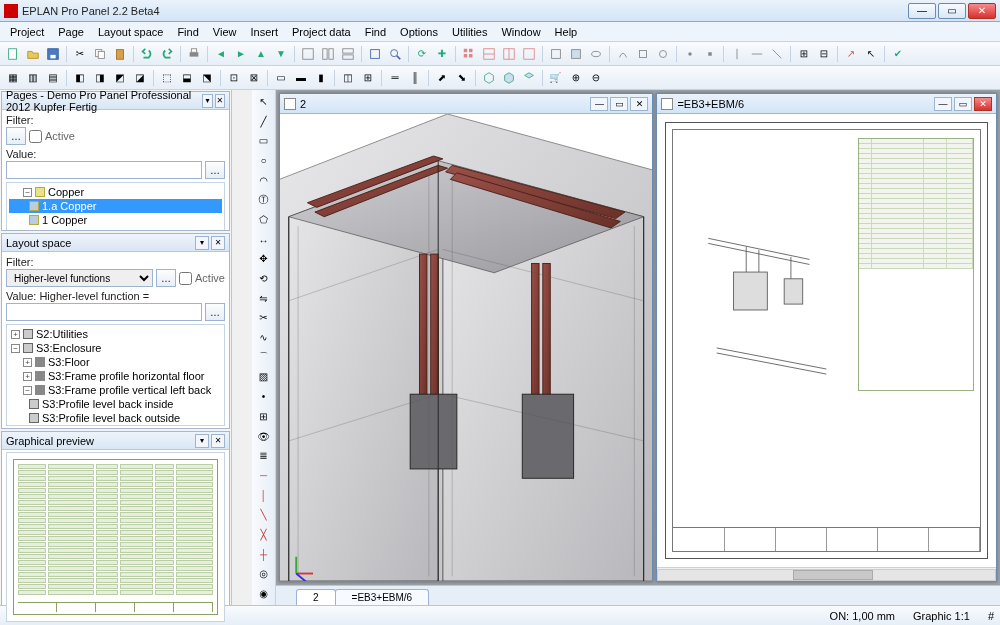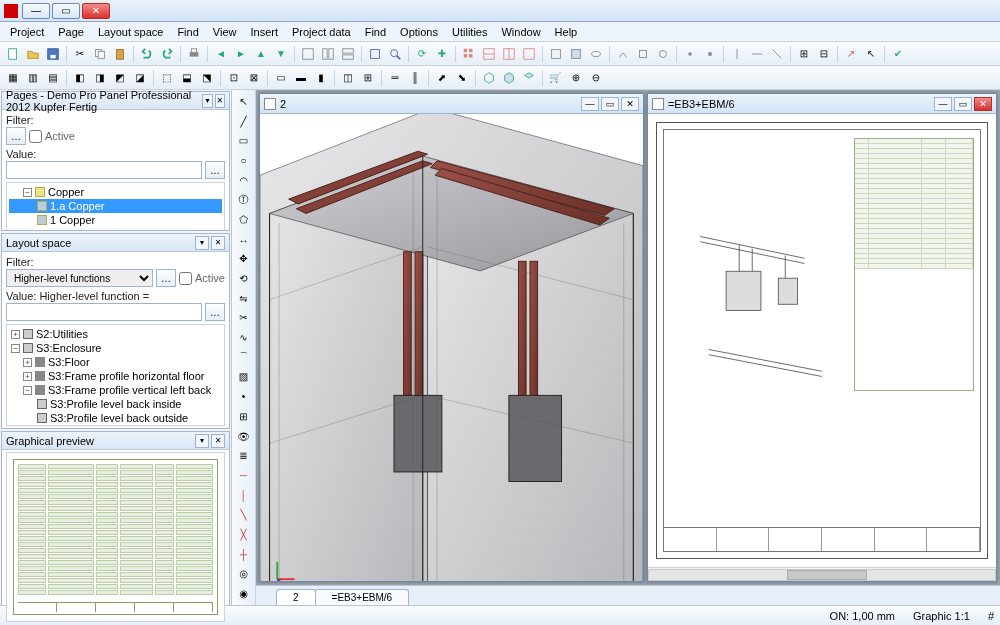--- a/index.html
+++ b/index.html
@@ -17,40 +17,40 @@
 .menubar { height: 20px; background: #eef4fb; display: flex; align-items: center; padding: 0 4px; gap: 2px; border-bottom: 1px solid #c6d3e2; }
 .menubar span { padding: 2px 6px; cursor: default; }
 
 
 .toolbar { height: 24px; background: linear-gradient(#f9fbfe,#e6eef7); border-bottom: 1px solid #c6d3e2; display: flex; align-items: center; padding: 0 4px; gap: 2px; }
 .tb-btn { width: 18px; height: 18px; border: 1px solid transparent; display: inline-flex; align-items: center; justify-content: center; font-size: 10px; border-radius: 2px; }
 .tb-sep { width: 1px; height: 16px; background: #c6d3e2; margin: 0 2px; }
 .tb-btn svg { width: 14px; height: 14px; }
 
 
-.main { flex: 1; display: flex; min-height: 0; }
+.main { flex: 1; display: flex; min-height: 0; gap: 20px; }
 .left-col { width: 232px; display: flex; flex-direction: column; background: #f4f4f4; border-right: 1px solid #b9c6d6; }
 .center-col { flex: 1; display: flex; min-width: 0; }
 
 
 .panel { border: 1px solid #a8b8cc; margin: 1px; background: #fff; display: flex; flex-direction: column; }
 .panel-hdr { height: 18px; background: linear-gradient(#eef4fb,#d9e6f4); border-bottom: 1px solid #b9c6d6; display: flex; align-items: center; padding: 0 4px; font-size: 10px; }
 .panel-hdr .sp { flex: 1; }
 .panel-hdr .pbtn { width: 14px; height: 14px; border: 1px solid #9cb4d0; background: #f0f6fc; margin-left: 2px; font-size: 8px; text-align: center; line-height: 12px; }
 .panel-body { flex: 1; padding: 2px 4px; overflow: hidden; font-size: 10px; }
 .lbl { display: block; margin: 2px 0 1px; color: #222; }
 .row { display: flex; align-items: center; gap: 3px; margin-bottom: 3px; }
 select, input[type=text] { height: 18px; border: 1px solid #9cb4d0; padding: 0 3px; font-size: 10px; }
 .dots-btn { width: 20px; height: 18px; border: 1px solid #9cb4d0; background: linear-gradient(#fdfdfd,#e6eef7); font-size: 10px; }
 .chk { display: flex; align-items: center; gap: 3px; color: #666; }
 .tree { border: 1px solid #c6d3e2; background: #fff; height: 58px; overflow: auto; padding: 2px; }
 .tree-item { display: flex; align-items: center; gap: 3px; padding: 1px 2px; white-space: nowrap; }
 .tree-item.sel { background: #3399ff; color: #fff; }
 .tree-indent1 { padding-left: 14px; }
-.tree-indent2 { padding-left: 28px; }
+.tree-indent2 { padding-left: 20px; }
 .exp { width: 9px; height: 9px; border: 1px solid #888; display: inline-flex; align-items: center; justify-content: center; font-size: 8px; line-height: 7px; background: #fff; color: #444; }
 .fico { width: 10px; height: 10px; background: #e8e28a; border: 1px solid #b8a840; }
 .tabs-mini { display: flex; gap: 0; margin-top: 3px; }
 .tab-mini { border: 1px solid #9cb4d0; padding: 1px 6px; background: #e6eef7; font-size: 10px; }
 .tab-mini.act { background: #fff; border-bottom-color: #fff; }
 
 .tree2 { border: 1px solid #c6d3e2; background: #fff; height: 102px; overflow: auto; padding: 2px; }
 .node-ico { width: 10px; height: 10px; background: #888; display: inline-block; }
 .node-ico.box { background: #ccc; border: 1px solid #666; }
 
@@ -103,20 +103,21 @@
 
 
 .status { height: 20px; background: linear-gradient(#f9fbfe,#e6eef7); border-top: 1px solid #b9c6d6; display: flex; align-items: center; padding: 0 6px; gap: 18px; font-size: 10px; }
 .status .sp { flex: 1; }
 </style>
 </head>
 <body>
 
 <div class="titlebar">
   <div class="app-icon"></div>
+  <div class="title">EPLAN Pro Panel 2.2 Beta4</div>
   <div class="win-btns">
     <div class="win-btn">—</div>
     <div class="win-btn">▭</div>
     <div class="win-btn win-close">✕</div>
   </div>
 </div>
 
 <div class="menubar">
   <span>Project</span>
   <span>Page</span>

